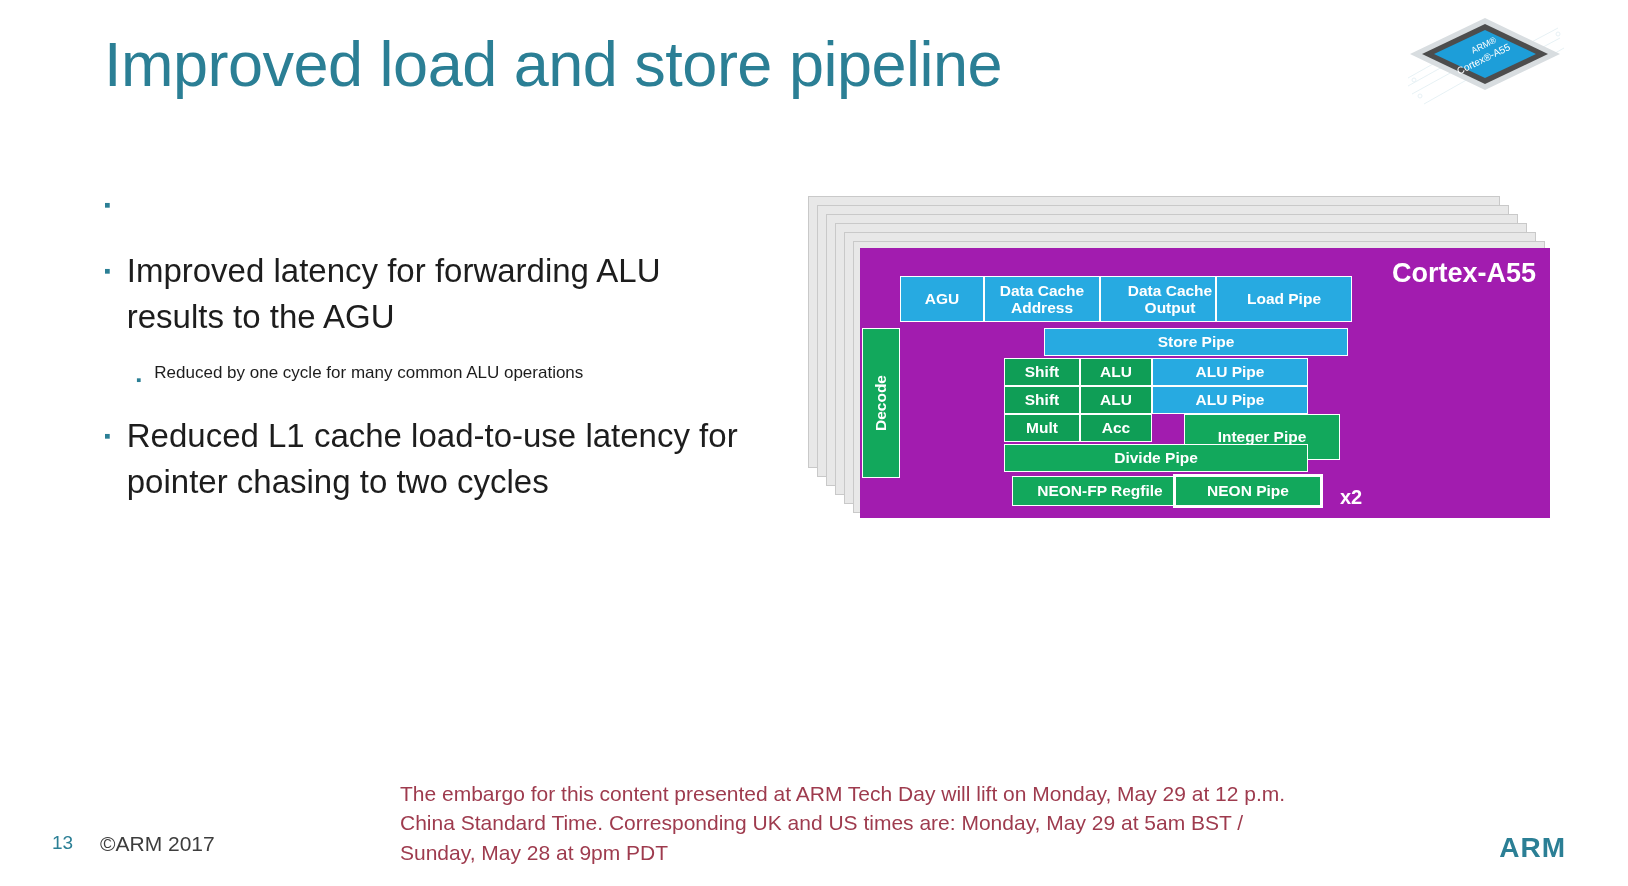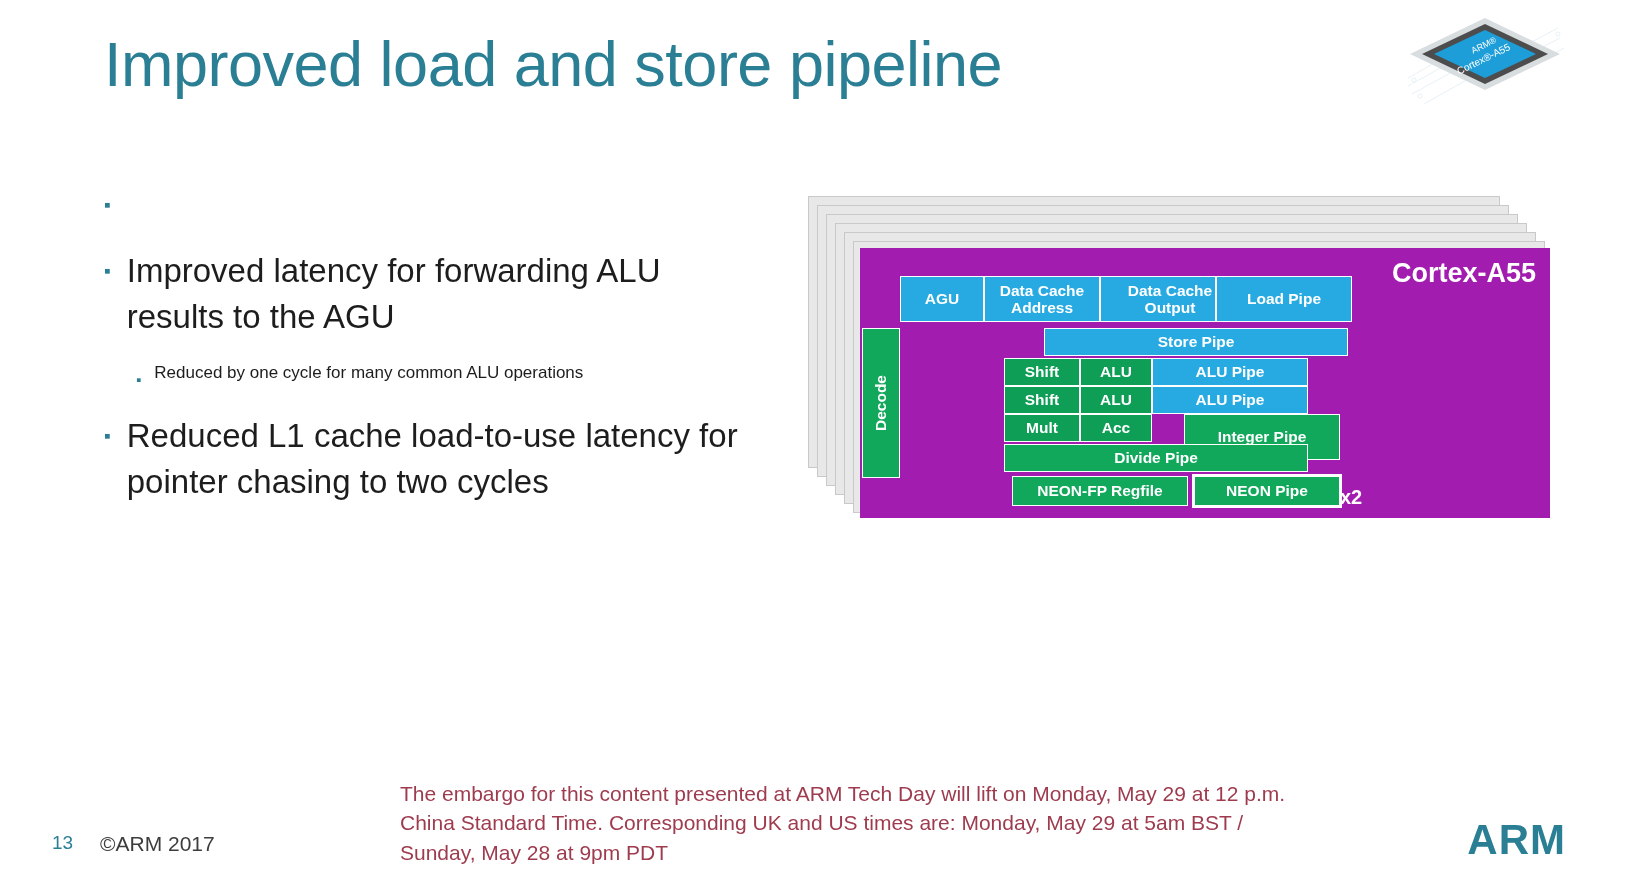--- a/index.html
+++ b/index.html
@@ -163,21 +163,21 @@
     bottom: 18px;
     width: 920px;
     font-size: 21px;
     line-height: 1.42;
     color: #9e3b4e;
   }
   #arm-logo {
     position: absolute;
     right: 62px;
     bottom: 22px;
-    font-size: 42px;
+    font-size: 28px;
     font-weight: bold;
     color: #2b7f95;
     letter-spacing: 1px;
   }
 </style>
 </head>
 <body>
 
 <div id="slide-title">Improved load and store pipeline</div>
 
@@ -242,21 +242,21 @@
     <div class="blk green-dark" style="left:220px; top:138px; width:72px;  height:28px;">ALU</div>
     <div class="blk blue" style="left:292px; top:138px; width:156px; height:28px;">ALU Pipe</div>
 
     <div class="blk green-dark" style="left:144px; top:166px; width:76px;  height:28px;">Mult</div>
     <div class="blk green-dark" style="left:220px; top:166px; width:72px;  height:28px;">Acc</div>
     <div class="blk green" style="left:292px; top:166px; width:156px; height:46px;margin-left:32px;">Integer Pipe</div>
 
     <div class="blk green" style="left:144px; top:196px; width:304px; height:28px;">Divide Pipe</div>
 
     <div class="blk green" style="left:144px; top:228px; width:176px; height:30px;margin-left:8px;">NEON-FP Regfile</div>
-    <div class="blk green" style="left:334px; top:228px; width:146px; height:30px; outline:2px solid #ffffff;">NEON Pipe</div>
+    <div class="blk green" style="left:315px; top:228px; width:146px; height:30px; outline:2px solid #ffffff;">NEON Pipe</div>
     <div class="stack-sheet" style="left:330px; top:236px; width:146px; height:30px; background:#d8d8d8; z-index:-1;"></div>
 
     <div id="x2-label" style="left:480px; top:238px;">x2</div>
   </div>
 </div>
 
 <div id="page-number">13</div>
 <div id="copyright">©ARM 2017</div>
 <div id="embargo">The embargo for this content presented at ARM Tech Day will lift on Monday, May 29 at 12 p.m. China Standard Time. Corresponding UK and US times are: Monday, May 29 at 5am BST / Sunday, May 28 at 9pm PDT</div>
 <div id="arm-logo">ARM</div>

